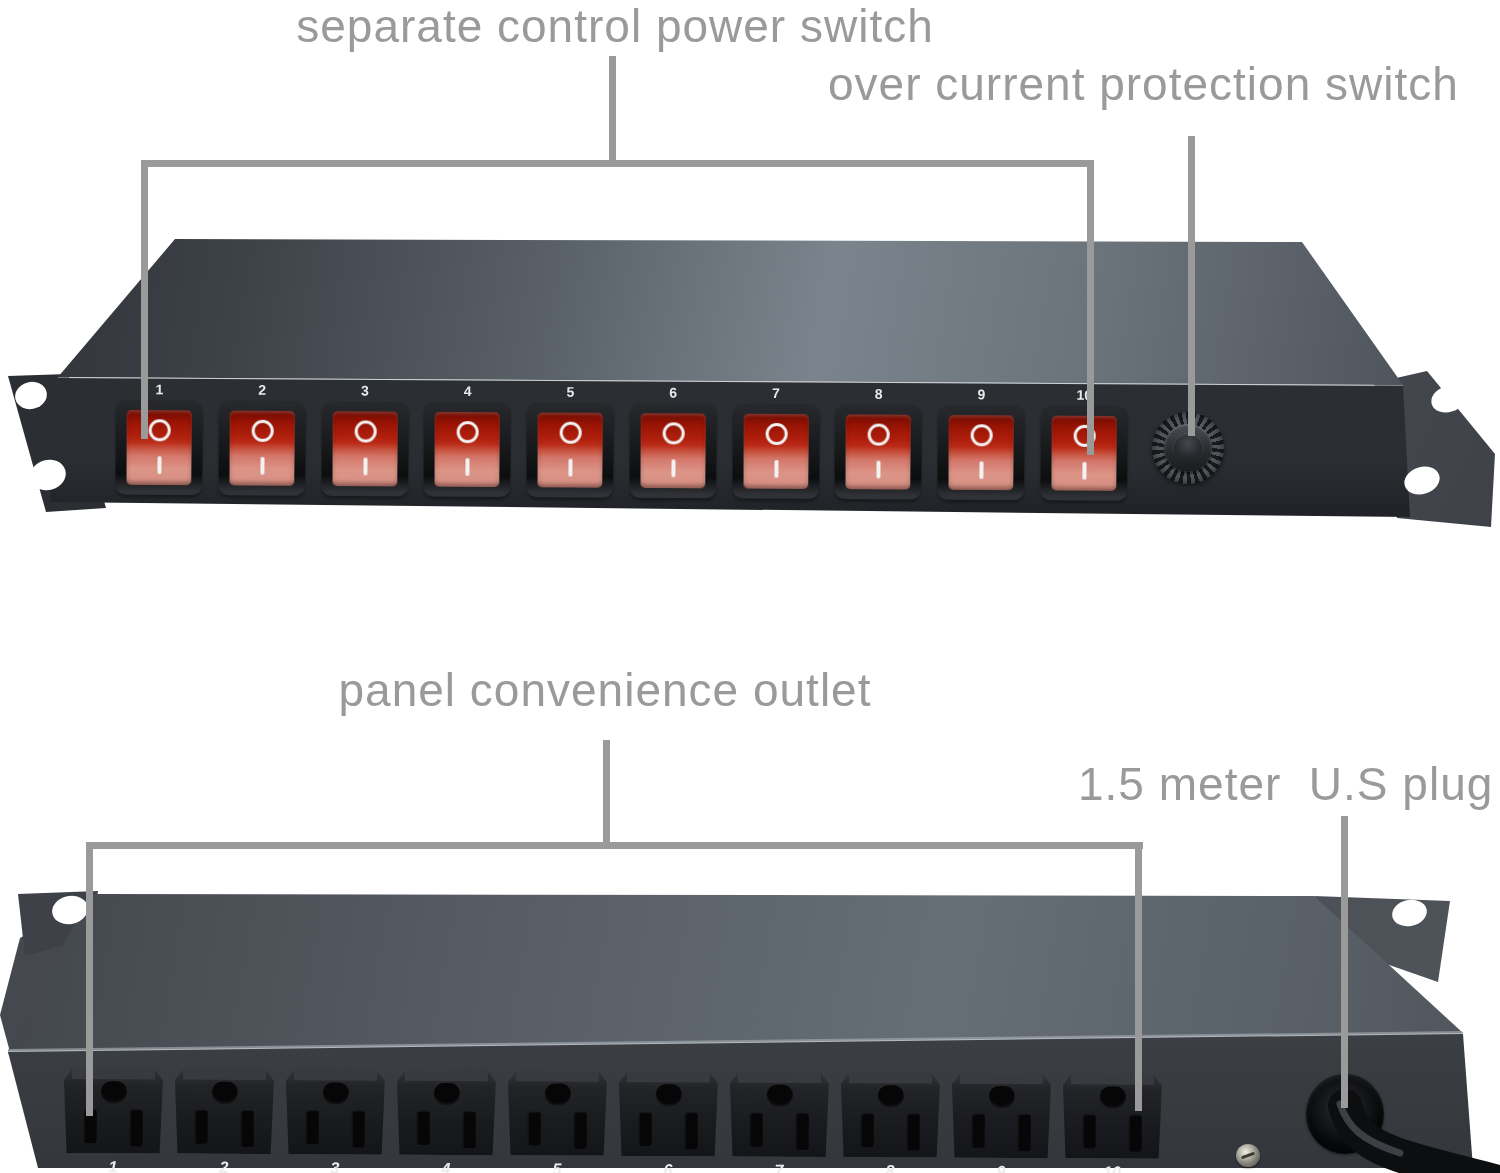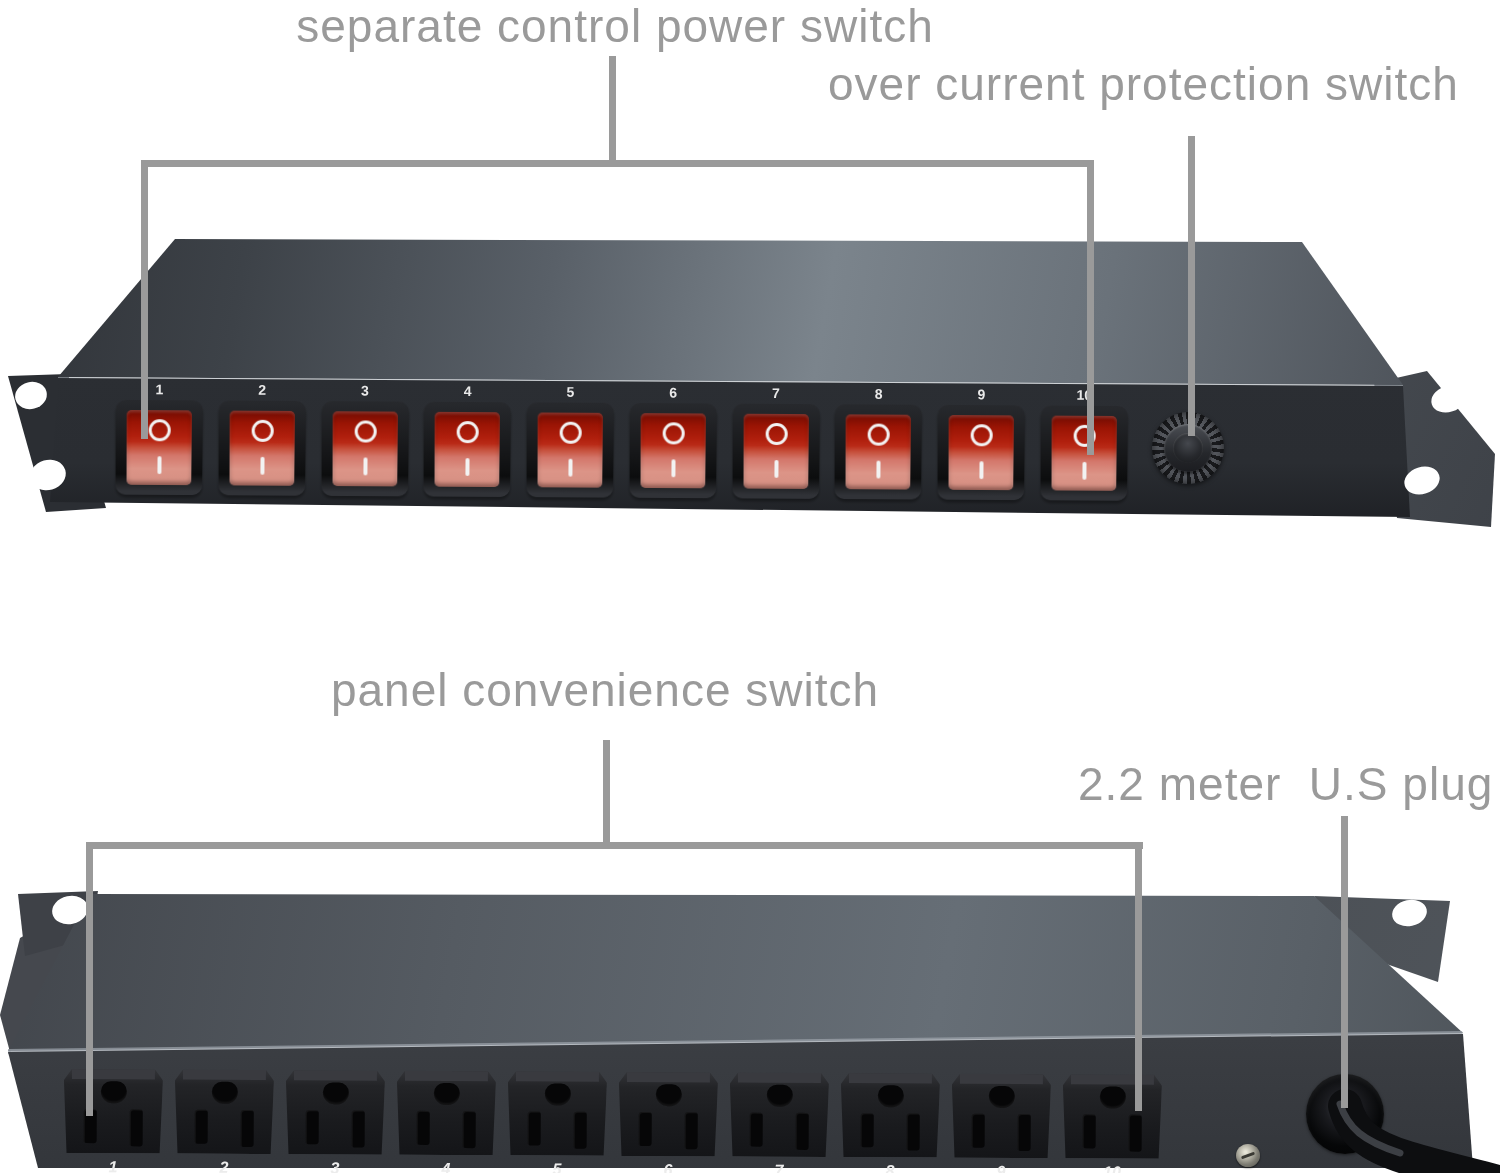--- a/index.html
+++ b/index.html
@@ -100,22 +100,22 @@
     box-shadow:inset 0 3px 5px rgba(255,255,255,.08), 0 1px 3px rgba(0,0,0,.5);}
   .cord-svg{position:absolute;left:0;top:0;z-index:14;}
 </style>
 </head>
 <body>
 
 <div class="stage">
 
   <div class="ann lbl-sep">separate control power switch</div>
   <div class="ann lbl-ocp">over current protection switch</div>
-  <div class="ann lbl-out">panel convenience switch</div>
-  <div class="ann pre lbl-plug">2.2 meter  U.S plug</div>
+  <div class="ann lbl-out">panel convenience outlet</div>
+  <div class="ann pre lbl-plug">1.5 meter  U.S plug</div>
 
   <div class="aline stub1"></div>
   <div class="aline hbar1"></div>
   <div class="aline vl1"></div>
   <div class="aline vr1"></div>
   <div class="aline lead-brk"></div>
   <div class="aline stub2"></div>
   <div class="aline hbar2"></div>
   <div class="aline vl2"></div>
   <div class="aline vr2"></div>

